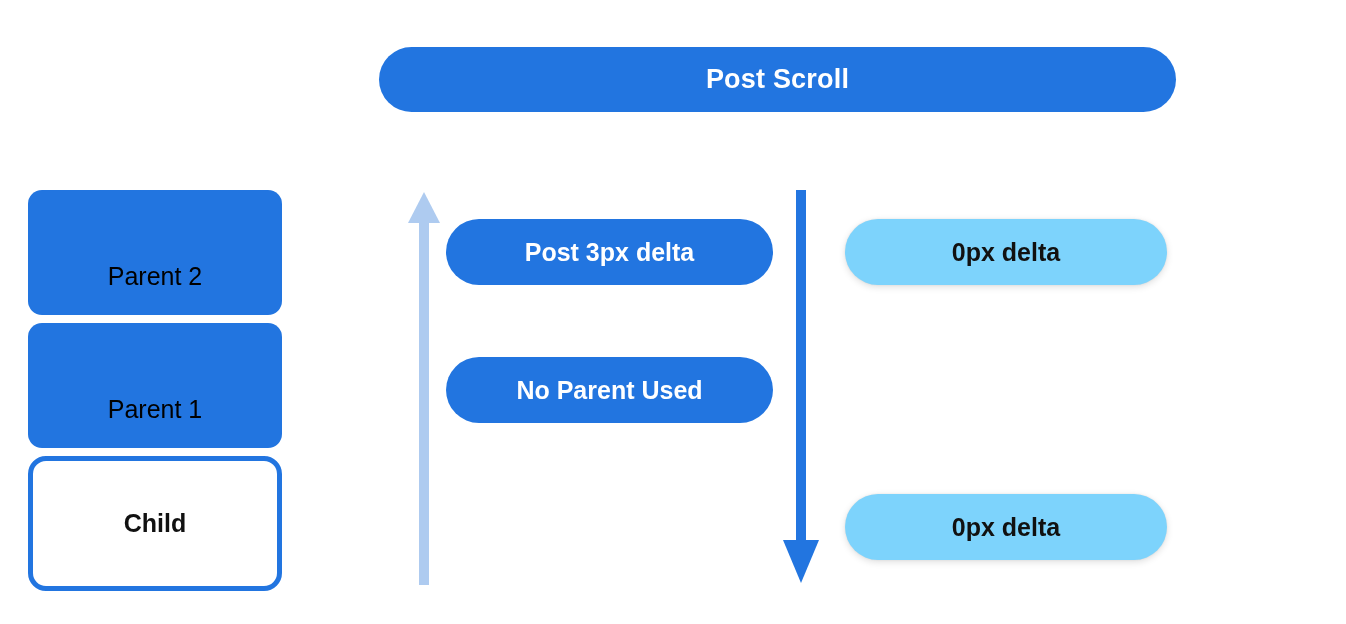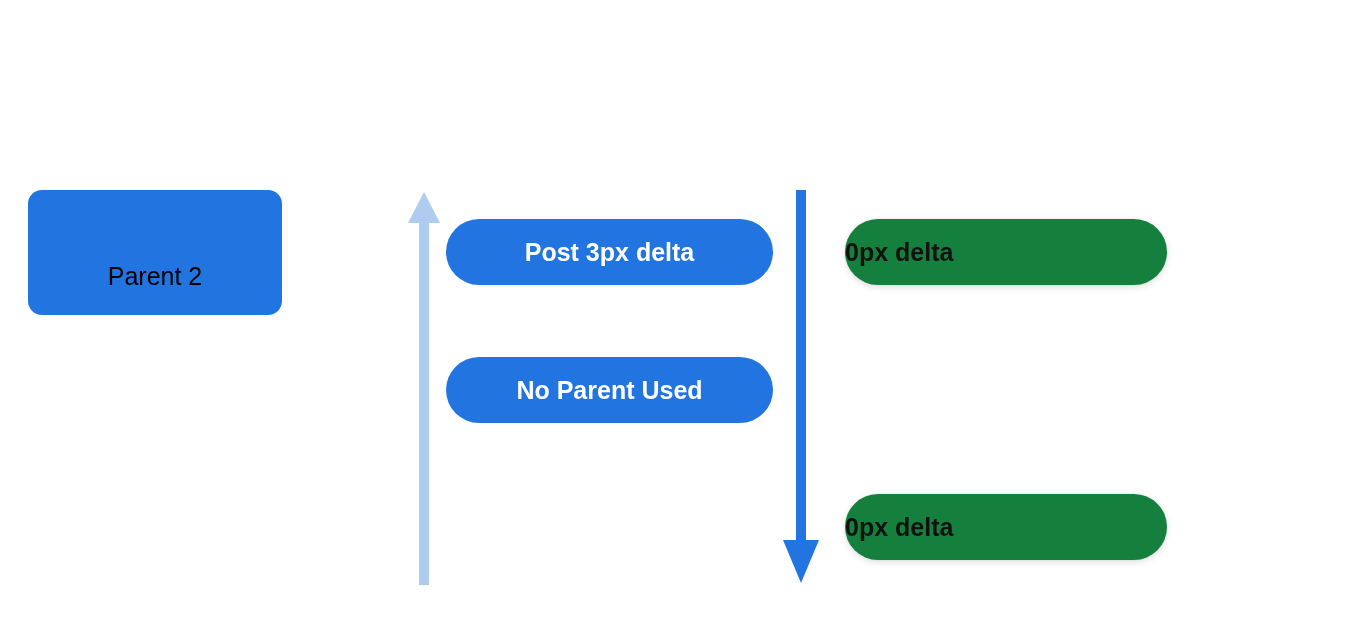--- a/index.html
+++ b/index.html
@@ -109,47 +109,57 @@
   }
   .mid-pill-1 { top: 219px; }
   .mid-pill-2 { top: 357px; }
 
   
   .right-pill {
     position: absolute;
     left: 845px;
     width: 322px;
     height: 66px;
-    background: #15803d;
+    background: #7dd3fc;
     border-radius: 33px;
     box-shadow: 0 2px 7px rgba(0,0,0,0.13), 0 0 2px rgba(0,0,0,0.08);
     display: flex;
     align-items: center;
+    justify-content: center;
   }
   .right-pill .label {
     color: #111111;
     font-size: 25px;
     font-weight: bold;
   }
   .right-pill-1 { top: 219px; }
   .right-pill-2 { top: 494px; }
 </style>
 </head>
 <body>
 
 <div id="canvas">
 
+  <div class="header-pill">
+    <span class="label">Post Scroll</span>
+  </div>
 
   <div class="stack">
 
     <div class="node-box filled">
       <span class="label">Parent 2</span>
     </div>
 
+    <div class="node-box filled">
+      <span class="label">Parent 1</span>
+    </div>
 
+    <div class="node-box outlined">
+      <span class="label">Child</span>
+    </div>
 
   </div>
 
   <div class="arrow arrow-up">
     <svg width="36" height="395" viewBox="0 0 36 395" xmlns="http://www.w3.org/2000/svg">
       <rect x="13" y="28" width="10" height="367" fill="#aecbf0"></rect>
       <polygon points="18,2 34,33 2,33" fill="#aecbf0"></polygon>
     </svg>
   </div>
 

